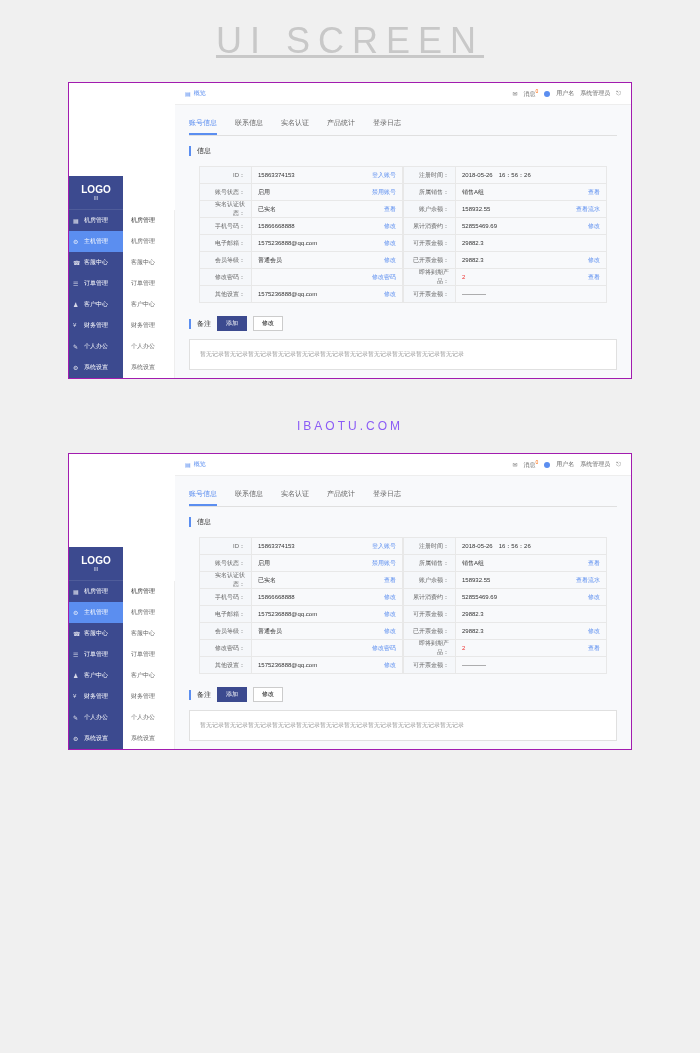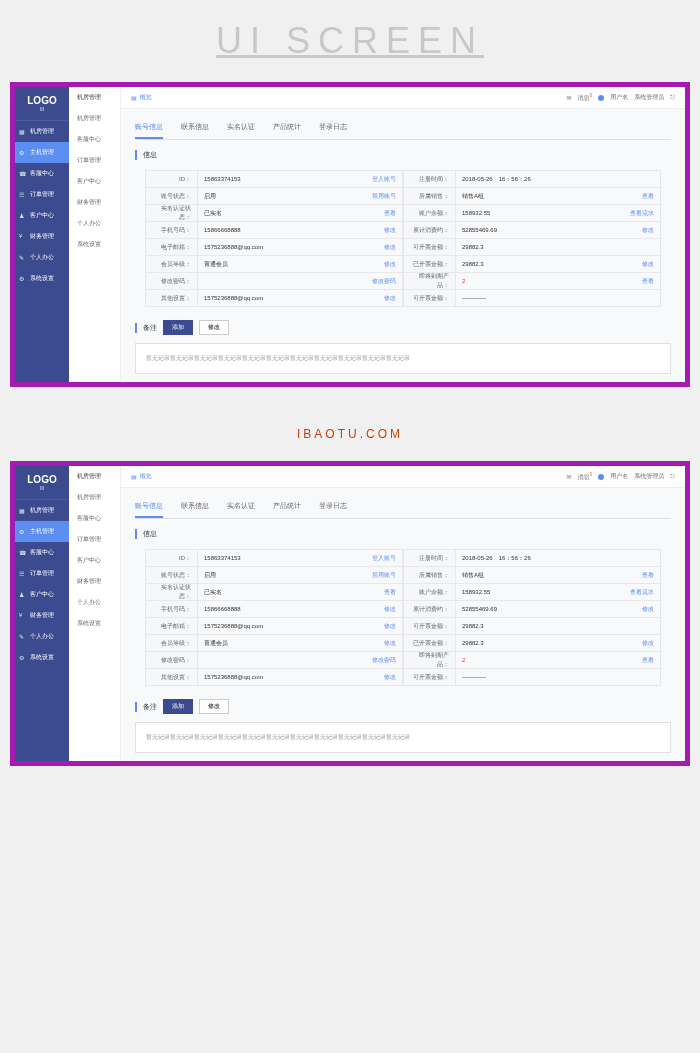--- a/index.html
+++ b/index.html
@@ -1,20 +1,20 @@
 <!DOCTYPE html>
 <html><head>
   <meta charset="utf-8">
   <style>
     * { margin: 0; padding: 0; box-sizing: border-box; font-family: "Microsoft YaHei", Arial, sans-serif; }
     body { background: #f0f0f0; width: 700px; }
     .page-title { text-align: center; color: #c8c8c8; font-size: 36px; font-weight: 300; letter-spacing: 8px; padding: 20px 0; text-decoration: underline; }
-    .subtitle { text-align: center; color: #c2410c; font-size: 12px; letter-spacing: 3px; padding: 10px 0 20px; }
-    
-    .screen { background: #fff; margin: 0 auto 30px; width: 680px; display: flex; border: 5px solid #a21caf; font-size: 7px; }
+    .subtitle { text-align: center; color: #8b5cf6; font-size: 12px; letter-spacing: 3px; padding: 10px 0 20px; }
+    
+    .screen { background: #fff; margin: 0 auto 30px; width: 564px; display: flex; border: 1px solid #a21caf; font-size: 7px; align-items: flex-end; }
     
     .sidebar { width: 54px; background: #3c4a8f; color: #fff; flex-shrink: 0; }
     .logo { padding: 8px 0; text-align: center; font-size: 10px; font-weight: bold; border-bottom: 1px solid rgba(255,255,255,0.1); }
     .logo-sub { font-size: 5px; opacity: 0.6; }
     .nav-item { padding: 6px 4px; display: flex; align-items: center; gap: 3px; cursor: pointer; font-size: 6px; }
     .nav-item.active { background: #5b8ef0; }
     .nav-icon { width: 8px; height: 8px; display: inline-block; opacity: 0.8; }
     
     .subnav { width: 52px; background: #fff; border-right: 1px solid #eee; flex-shrink: 0; }
     .subnav-item { padding: 6px 8px; font-size: 6px; color: #666; cursor: pointer; }

